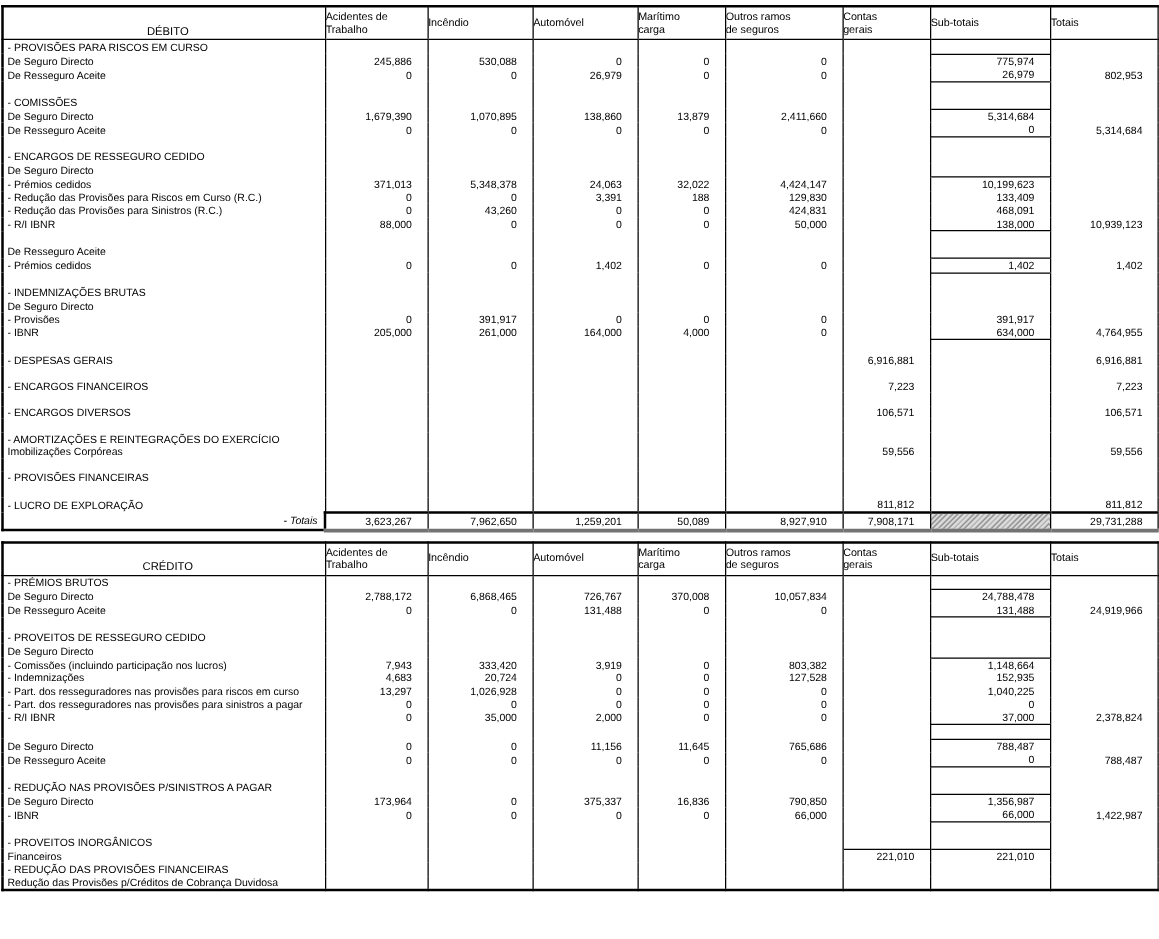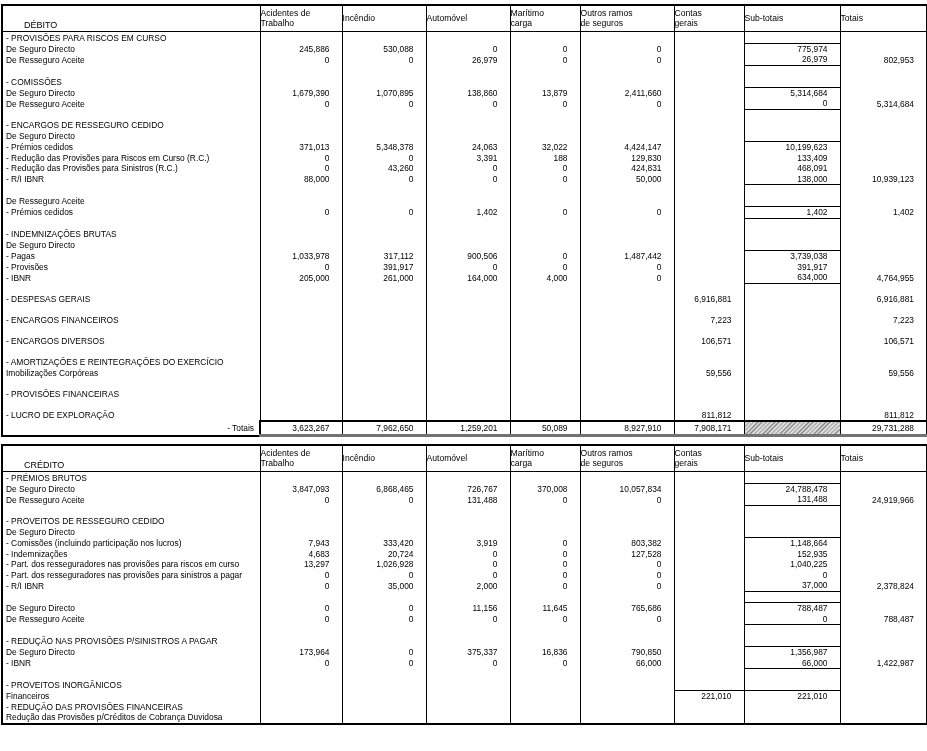--- a/index.html
+++ b/index.html
@@ -2,28 +2,28 @@
 <html><head>
 <meta charset="utf-8">
 <style>
   html,body{margin:0;padding:0;background:#ffffff;}
   body{width:927px;font-family:"Liberation Sans",sans-serif;color:#000;}
   .page{padding:4px 1px;}
   table.fin{border-collapse:collapse;table-layout:fixed;width:925px;border:2px solid #000;margin:0 0 7px 0;background:#fff;}
   .fin th,.fin td{border-left:1px solid #000;overflow:hidden;white-space:nowrap;font-weight:normal;padding:0;}
   .fin th:first-child,.fin td:first-child{border-left:none;}
   .fin thead th{border-bottom:1px solid #000;height:24px;font-size:8.6px;line-height:9.5px;text-align:left;vertical-align:middle;white-space:pre-line;}
-  .fin th.title-cell{text-align:left;vertical-align:bottom;padding:0 0 1px 21px;font-size:9px;}
+  .fin th.title-cell{text-align:center;vertical-align:bottom;padding:0 0 1px 6px;font-size:9px;}
   .fin td{height:10.5px;font-size:8.4px;line-height:10px;}
   .fin td.label{padding-left:3px;}
   .fin td.val{text-align:right;padding-right:12px;}
   .fin td.bt{border-top:1px solid #000;}
   .fin td.bb{border-bottom:1px solid #000;}
   .fin tr.totals td{border-top:2px solid #000;border-bottom:3px solid #737373;height:12px;}
-  .fin tr.totals td.label{border-top:none;border-bottom:none;text-align:right;padding-right:5px;}
+  .fin tr.totals td.label{border-top:none;border-bottom:none;text-align:right;padding-right:5px;font-style:italic;}
   .fin tr.totals td.first-val{border-left:2px solid #000;}
   .fin td.hatch{background:repeating-linear-gradient(135deg,#8a8a8a 0px,#8a8a8a 1px,#dcdcdc 1px,#dcdcdc 3px);}
 </style>
 </head>
 <body>
 
 <div class="page">
   <table class="fin" id="table-0">
       <colgroup>
         <col style="width: 258px;">
@@ -268,31 +268,20 @@
           <td class="val"></td>
           <td class="val"></td>
           <td class="val"></td>
           <td class="val"></td>
           <td class="val"></td>
           <td class="val"></td>
           <td class="val"></td>
           <td class="val"></td>
         </tr>
         <tr>
-          <td class="label">- Pagas</td>
-          <td class="val">1,033,978</td>
-          <td class="val">317,112</td>
-          <td class="val">900,506</td>
-          <td class="val">0</td>
-          <td class="val">1,487,442</td>
-          <td class="val"></td>
-          <td class="val bt">3,739,038</td>
-          <td class="val"></td>
-        </tr>
-        <tr>
           <td class="label">- Provisões</td>
           <td class="val">0</td>
           <td class="val">391,917</td>
           <td class="val">0</td>
           <td class="val">0</td>
           <td class="val">0</td>
           <td class="val"></td>
           <td class="val">391,917</td>
           <td class="val"></td>
         </tr>
@@ -499,21 +488,21 @@
           <td class="val"></td>
           <td class="val"></td>
           <td class="val"></td>
           <td class="val"></td>
           <td class="val"></td>
           <td class="val"></td>
           <td class="val"></td>
         </tr>
         <tr>
           <td class="label">De Seguro Directo</td>
-          <td class="val">3,847,093</td>
+          <td class="val">2,788,172</td>
           <td class="val">6,868,465</td>
           <td class="val">726,767</td>
           <td class="val">370,008</td>
           <td class="val">10,057,834</td>
           <td class="val"></td>
           <td class="val bt">24,788,478</td>
           <td class="val"></td>
         </tr>
         <tr>
           <td class="label">De Resseguro Aceite</td>

